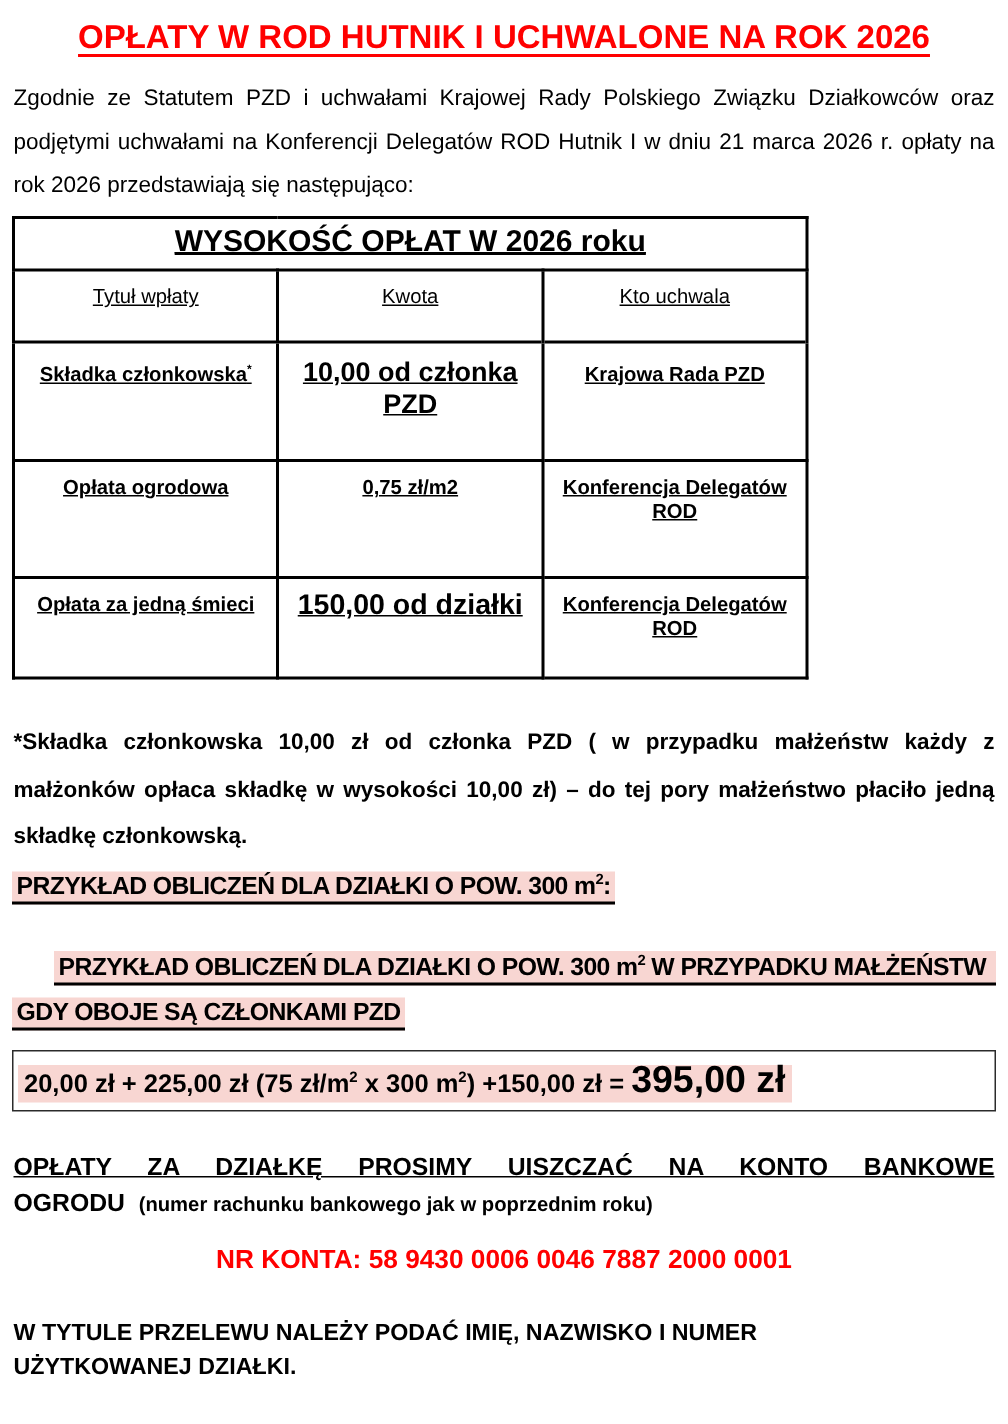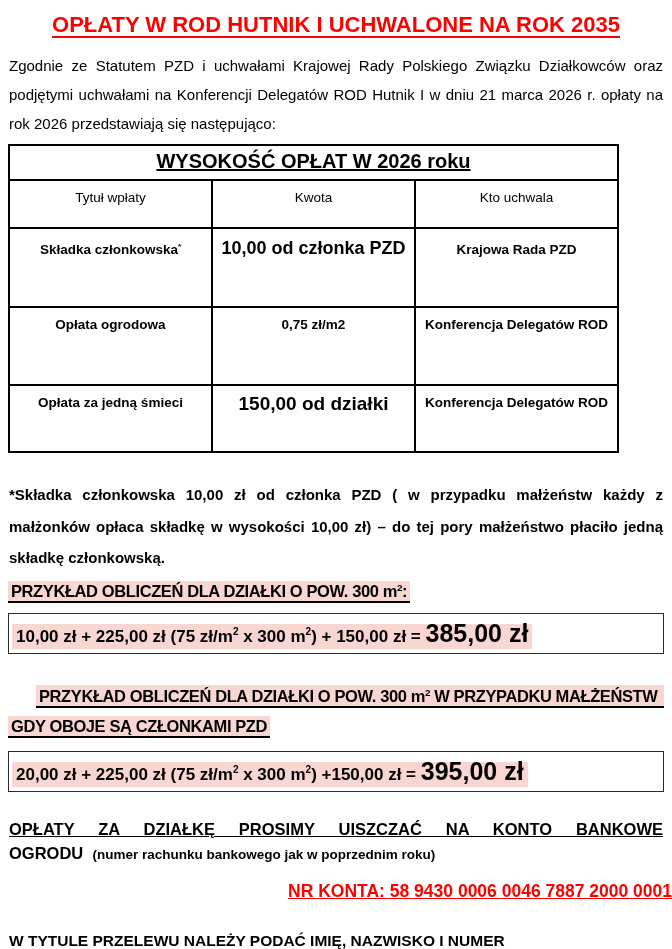--- a/index.html
+++ b/index.html
@@ -17,23 +17,24 @@
   .page-title{
     margin:12px 8px 0;text-align:center;
     color:var(--accent-red);
     font-size:22px;font-weight:bold;
     text-decoration:underline;text-decoration-thickness:2px;text-underline-offset:4px;
   }
   .intro{
     margin:13px 9px 0;font-size:15px;line-height:29px;text-align:justify;
   }
   table.fees{
-    width:611px;margin:6px 0 0 8px;border-collapse:collapse;
+    width:531px;margin:6px 0 0 8px;border-collapse:collapse;
     border:1.5px solid var(--border-gray);
     table-layout:fixed;
+    text-decoration:underline;
   }
   .fees td{
     border:2px solid var(--border-dark);
     text-align:center;vertical-align:top;padding:12px 4px;
   }
   .fees .title-row td{
     border-bottom:2px solid var(--border-dark);
     padding:4px 4px 6px;
   }
   .tbl-title{font-size:20px;font-weight:bold;text-decoration:underline;text-decoration-thickness:2px;}
@@ -64,29 +65,29 @@
   .formula{font-weight:bold;font-size:17px;}
   .formula .hl{padding:3px 4px;}
   .formula sup{font-size:10px;}
   .total{font-size:25px;font-weight:bold;}
   .ex2-head{margin-top:31px;padding-left:28px;}
   .ex2-line2{margin-top:8px;}
   .box2{margin-top:13px;}
   .payment{margin:25px 9px 0;font-weight:bold;font-size:16.5px;line-height:24px;}
   .payment-line1{display:block;text-align:justify;text-align-last:justify;text-decoration:underline;}
   .payment-paren{font-size:13.5px;margin-top:40px;}
-  .account{margin:14px 0 0;text-align:right;color:var(--accent-red);font-weight:bold;font-size:17.5px;text-decoration:underline;}
+  .account{margin:14px 0 0;text-align:center;color:var(--accent-red);font-weight:bold;font-size:17.5px;}
   .transfer{margin:27px 9px 0;font-weight:bold;font-size:15.5px;line-height:23px;max-width:590px;}
 </style>
 </head>
 <body>
 
 <div>
 
-  <h1 class="page-title">OPŁATY W ROD HUTNIK I UCHWALONE NA ROK 2035</h1>
+  <h1 class="page-title">OPŁATY W ROD HUTNIK I UCHWALONE NA ROK 2026</h1>
 
   <p class="intro">Zgodnie ze Statutem PZD i uchwałami Krajowej Rady Polskiego Związku Działkowców oraz podjętymi uchwałami na Konferencji Delegatów ROD Hutnik I w dniu 21 marca 2026 r. opłaty na rok 2026 przedstawiają się następująco:</p>
 
   <table class="fees">
     <tbody>
         <tr class="title-row">
       <td colspan="3">
         <span class="tbl-title">WYSOKOŚĆ OPŁAT W 2026 roku</span>
       </td>
     </tr>
@@ -112,25 +113,20 @@
     </tr>
   </tbody>
     </table>
 
   <p class="footnote">*Składka członkowska 10,00 zł od członka PZD ( w przypadku małżeństw każdy z małżonków opłaca składkę w wysokości 10,00 zł) – do tej pory małżeństwo płaciło jedną składkę członkowską.</p>
 
   <div class="ex-heading">
     <span class="hl ul-bb inl"><span>PRZYKŁAD OBLICZEŃ DLA DZIAŁKI O POW. 300 m</span><sup>2</sup><span>:</span></span>
   </div>
 
-  <div class="formula-box">
-    <span class="formula">
-      <span class="hl"><span>10,00 zł + 225,00 zł (75 zł/m</span><sup>2</sup><span> x 300 m</span><sup>2</sup><span>) + 150,00 zł = </span><span class="total">385,00 zł</span></span>
-    </span>
-  </div>
 
   <div class="ex-heading ex2-head">
     <span class="hl ul-bb hl-block"><span>PRZYKŁAD OBLICZEŃ DLA DZIAŁKI O POW. 300 m</span><sup>2</sup><span> W PRZYPADKU MAŁŻEŃSTW</span></span>
   </div>
   <div class="ex-heading ex2-line2">
     <span class="hl ul-bb inl">GDY OBOJE SĄ CZŁONKAMI PZD</span>
   </div>
 
   <div class="formula-box box2">
     <span class="formula">

